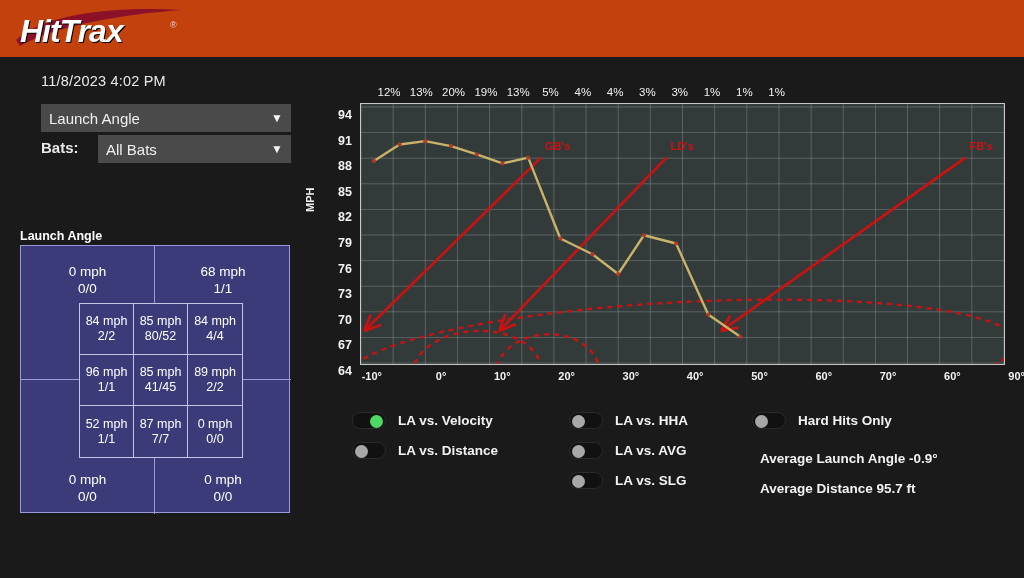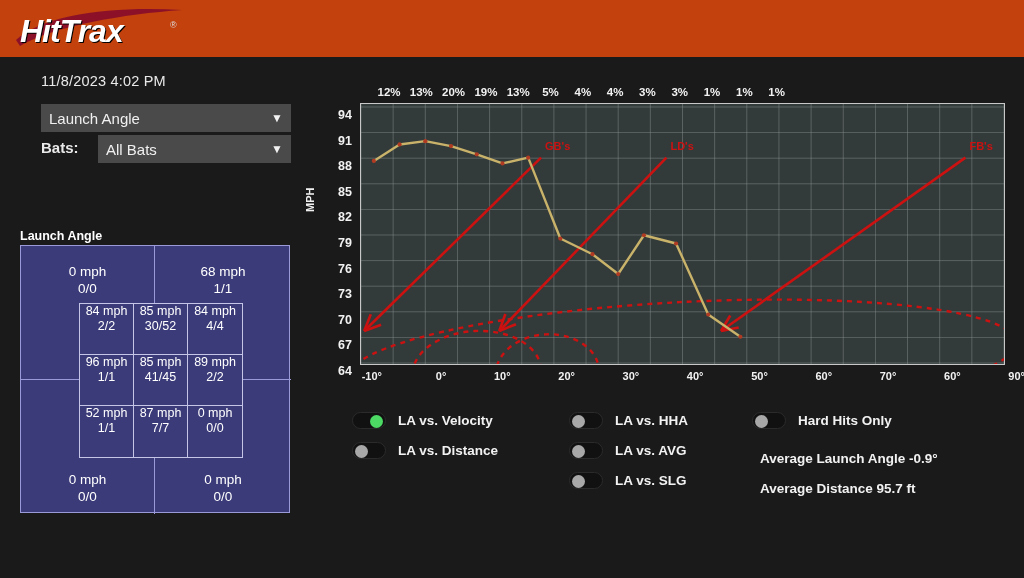--- a/index.html
+++ b/index.html
@@ -81,42 +81,42 @@
     border: 1px solid #c5c5e8;
     display: grid;
     grid-template-columns: 1fr 1fr 1fr;
     grid-template-rows: 1fr 1fr 1fr;
   }
   .inner-cell {
     border-right: 1px solid #c5c5e8;
     border-bottom: 1px solid #c5c5e8;
     color: #ffffff; font-size: 12.5px;
     display: flex; flex-direction: column;
-    align-items: center; 
+    align-items: center; justify-content: center;
     line-height: 15px;
   }
   .inner-cell:nth-child(3n) { border-right: none; }
   .inner-cell:nth-child(n+7) { border-bottom: none; }
   .mph-label {
     position: absolute; left: 304px; top: 212px;
     font-size: 11px; color: #f0f0f0; font-weight: bold;
     transform: rotate(-90deg); transform-origin: left top;
   }
   .ytick {
     position: absolute; right: 0; width: 34px;
     text-align: right;
     font-size: 12.5px; color: #f2f2f2; font-weight: bold;
   }
   .xtick {
     position: absolute; text-align: right; width: 44px;
     font-size: 11px; color: #f2f2f2; font-weight: bold;
   }
   .ptick {
     position: absolute; text-align: center; width: 34px;
-    font-size: 11.5px; color: #f2f2f2; font-weight: bold;
+    font-size: 11.5px; color: #f2f2f2; font-weight: normal;
   }
   .plot {
     position: absolute; left: 360px; top: 103px;
     width: 645px; height: 262px;
     background: #333a3a;
     border: 1px solid #c8c8c8;
   }
 
   
   .toggle-row { position: absolute; display: flex; align-items: center; }
@@ -222,21 +222,21 @@
       <div>0/0</div>
     </div>
 
     <div class="inner-grid">
       <div class="inner-cell">
         <span>84 mph</span>
         <span>2/2</span>
       </div>
       <div class="inner-cell">
         <span>85 mph</span>
-        <span>30/52</span>
+        <span>80/52</span>
       </div>
       <div class="inner-cell">
         <span>84 mph</span>
         <span>4/4</span>
       </div>
       <div class="inner-cell">
         <span>96 mph</span>
         <span>1/1</span>
       </div>
       <div class="inner-cell">

